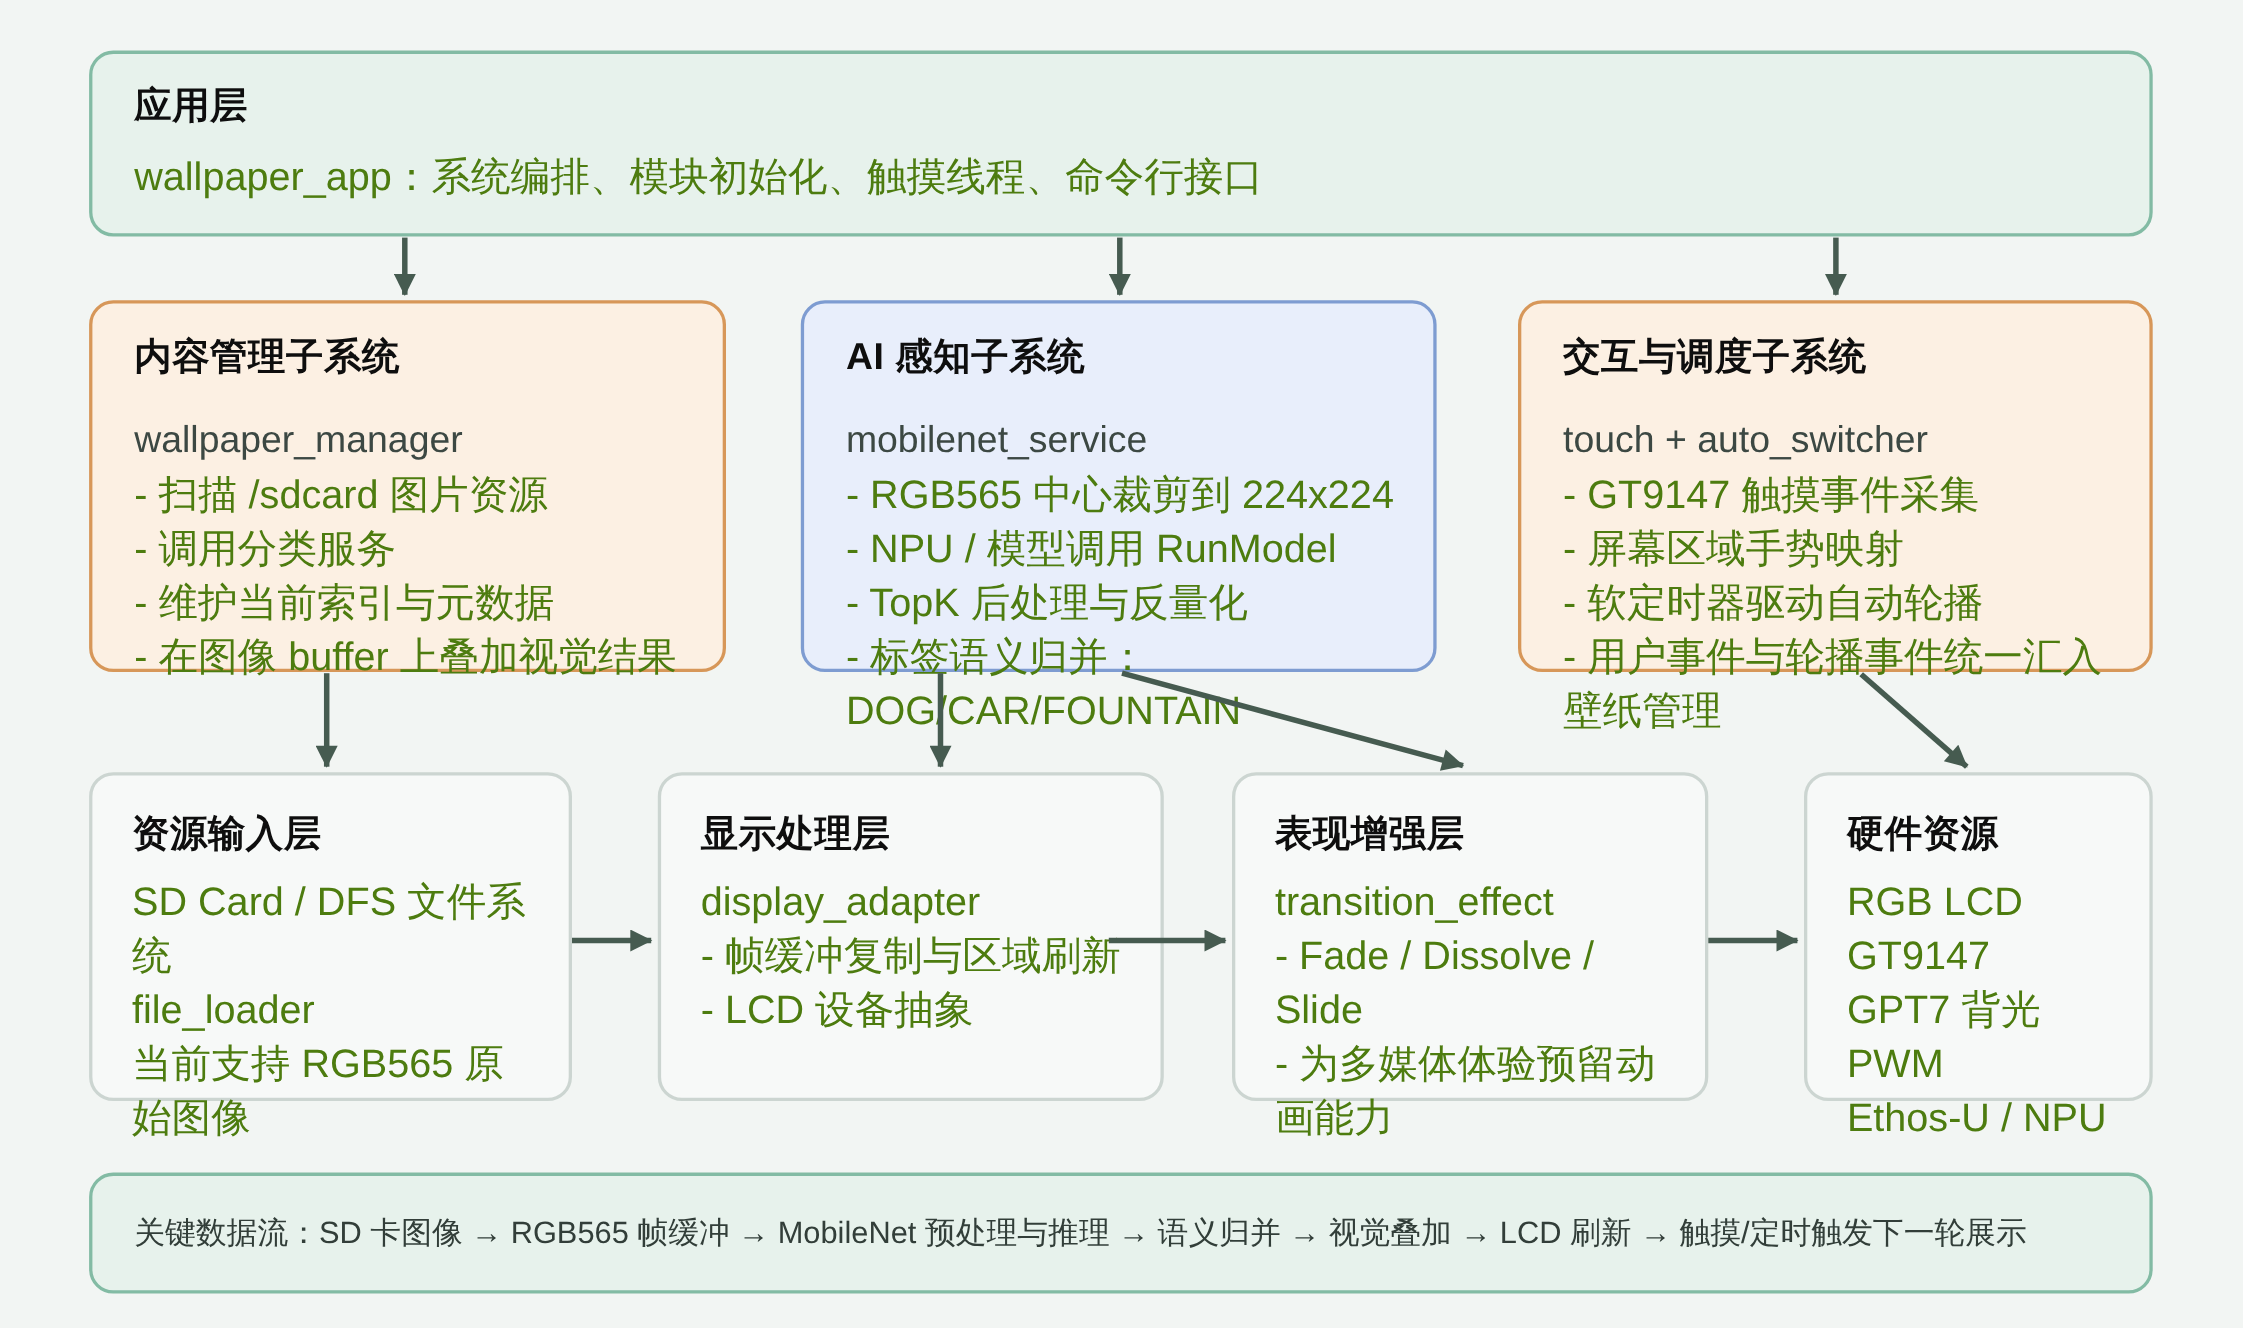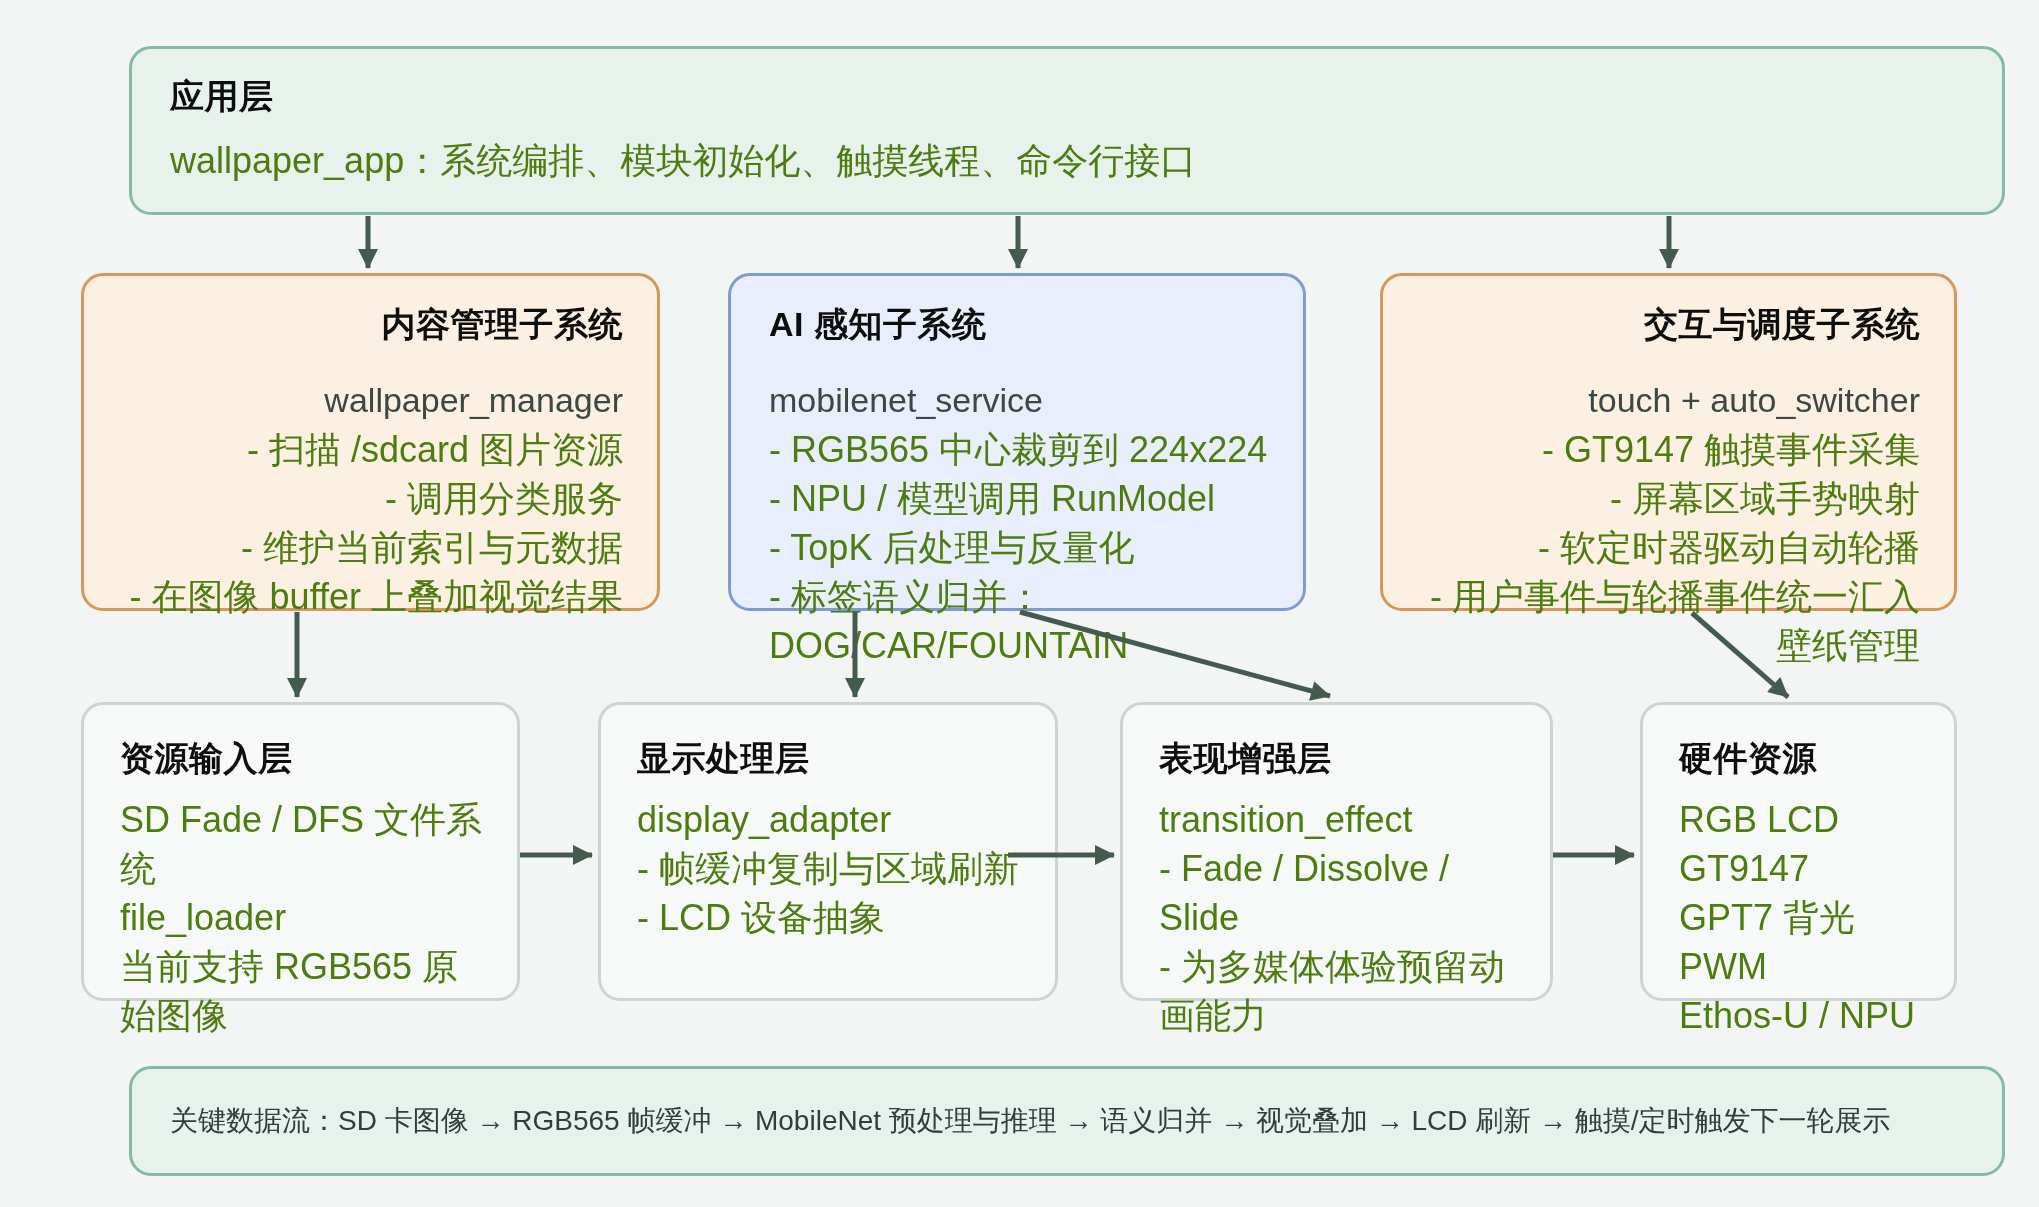--- a/index.html
+++ b/index.html
@@ -3,26 +3,26 @@
 <meta charset="utf-8">
 <style>
   html,body{margin:0;padding:0;background:#f2f5f3;}
   .canvas{
     position:relative;width:2039px;height:1207px;overflow:hidden;
     background:#f2f5f3;
     font-family:"Liberation Sans","DejaVu Sans",sans-serif;
     color:#3c4843;
   }
   .box{position:absolute;box-sizing:border-box;border-radius:22px;border:3px solid transparent;}
-  .banner{left:81px;width:1876px;background:#e7f2ec;border-color:#83bba4;margin-left:48px;}
+  .banner{left:81px;width:1876px;background:#e7f2ec;border-color:#83bba4;}
   .banner-top{top:46px;height:169px;padding:26px 38px 0 38px;}
   .banner-bottom{top:1066px;height:110px;display:flex;align-items:center;padding:4px 38px;background:#e7f2ec;border-color:#83bba4;}
   .subsystem{top:273px;height:338px;padding:27px 34px 0 38px;}
   .layer{top:702px;height:299px;padding:32px 30px 0 36px;background:#f7f9f8;border-color:#ccd5d1;}
-  .theme-orange{background:#fcf0e3;border-color:#d79759;text-align:right;}
+  .theme-orange{background:#fcf0e3;border-color:#d79759;}
   .theme-blue{background:#e8eefb;border-color:#7e9cd1;}
   .box-title{
     margin:0 0 30px 0;font-size:34px;line-height:42px;font-weight:700;color:#0e0e0e;
     letter-spacing:0.5px;
   }
   .banner-top .box-title{margin-bottom:19px;}
   .layer .box-title{margin-bottom:16px;}
   .box-line{font-size:36px;line-height:49px;color:#4d7c0f;}
   .box-module{font-size:34px;line-height:50px;color:#3c4843;}
   .banner-text{font-size:28px;color:#323e39;}
@@ -60,21 +60,21 @@
     <h2 class="box-title">交互与调度子系统</h2>
     <div class="box-module">touch + auto_switcher</div>
     <div class="box-line">- GT9147 触摸事件采集</div>
     <div class="box-line">- 屏幕区域手势映射</div>
     <div class="box-line">- 软定时器驱动自动轮播</div>
     <div class="box-line">- 用户事件与轮播事件统一汇入壁纸管理</div>
   </section>
 
   <section class="box layer" style="left:81px;width:439px">
     <h2 class="box-title">资源输入层</h2>
-    <div class="box-line">SD Fade / DFS 文件系统</div>
+    <div class="box-line">SD Card / DFS 文件系统</div>
     <div class="box-line">file_loader</div>
     <div class="box-line">当前支持 RGB565 原始图像</div>
   </section>
 
   <section class="box layer" style="left:598px;width:460px">
     <h2 class="box-title">显示处理层</h2>
     <div class="box-line">display_adapter</div>
     <div class="box-line">- 帧缓冲复制与区域刷新</div>
     <div class="box-line">- LCD 设备抽象</div>
   </section>

